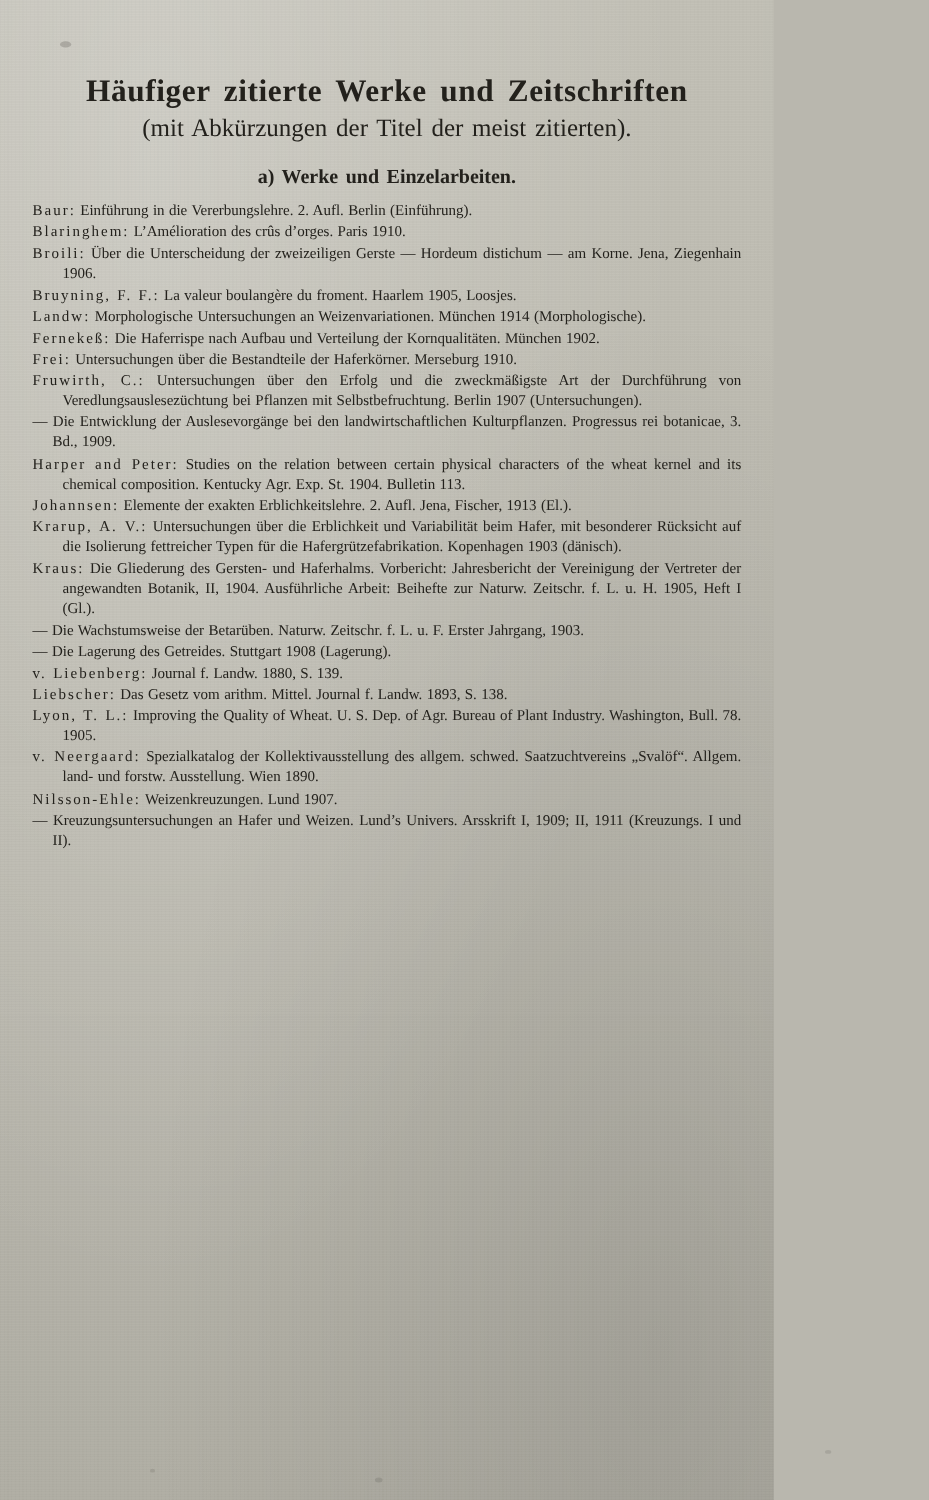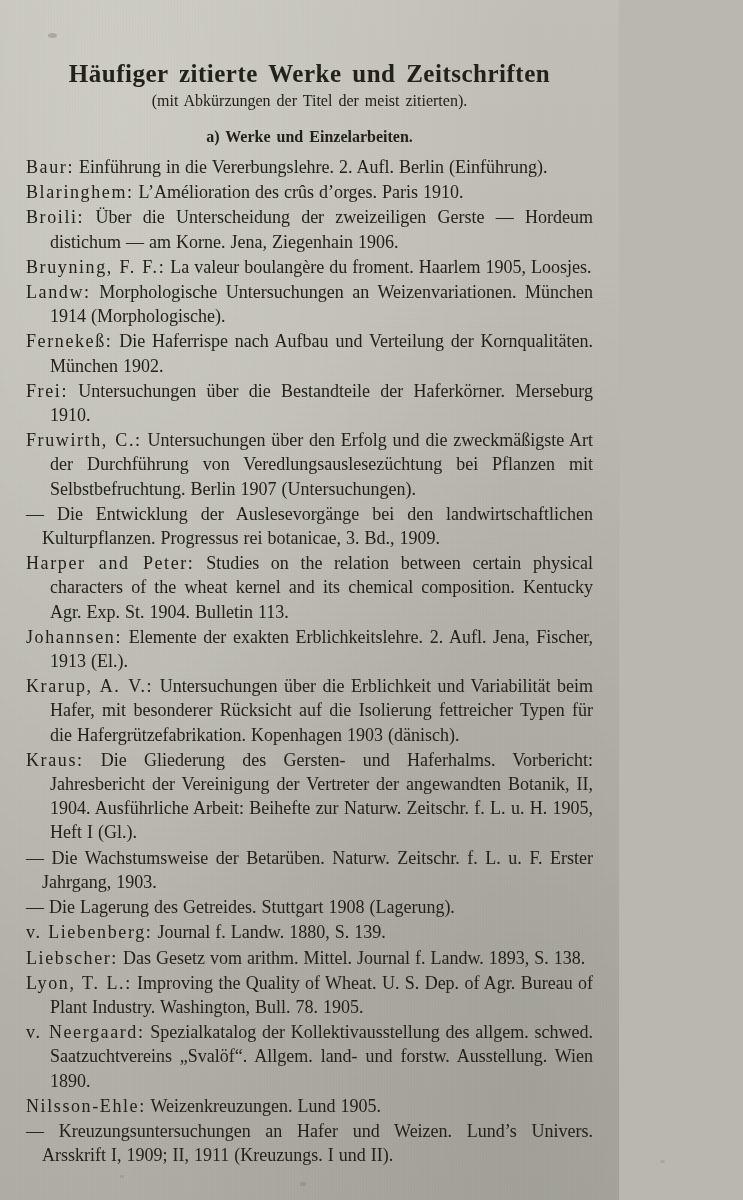--- a/index.html
+++ b/index.html
@@ -46,34 +46,34 @@
   }
   h1.title {
     font-size: 25px;
     font-weight: bold;
     text-align: center;
     letter-spacing: 0.5px;
     margin: 0 0 4px 0;
     word-spacing: 4px;
   }
   .subtitle {
-    font-size: 16px;
+    font-size: 20px;
     text-align: center;
     margin: 0 0 18px 0;
     word-spacing: 2px;
   }
   .section-head {
     font-size: 16px;
     font-weight: bold;
     text-align: center;
     margin: 0 0 9px 0;
     word-spacing: 2px;
   }
   .entries {
-    font-size: 18px;
+    font-size: 12px;
     line-height: 1.345;
   }
   .entry {
     margin: 0 0 1px 0;
     padding-left: 24px;
     text-indent: -24px;
     text-align: justify;
     word-spacing: 0.5px;
   }
   .entry.dash {
@@ -136,20 +136,20 @@
       <p class="entry dash"><span>—&nbsp;</span><span>Die Lagerung des Getreides. Stuttgart 1908 (Lagerung).</span></p>
 
       <p class="entry"><span class="au">v. Liebenberg:</span><span> Journal f. Landw. 1880, S. 139.</span></p>
 
       <p class="entry"><span class="au">Liebscher:</span><span> Das Gesetz vom arithm. Mittel. Journal f. Landw. 1893, S. 138.</span></p>
 
       <p class="entry"><span class="au">Lyon, T. L.:</span><span> Improving the Quality of Wheat. U. S. Dep. of Agr. Bureau of Plant Industry. Washington, Bull. 78. 1905.</span></p>
 
       <p class="entry"><span class="au">v. Neergaard:</span><span> Spezialkatalog der Kollektivausstellung des allgem. schwed. Saatzuchtvereins „Svalöf“. Allgem. land- und forstw. Ausstellung. Wien 1890.</span></p>
 
-      <p class="entry"><span class="au">Nilsson-Ehle:</span><span> Weizenkreuzungen. Lund 1905.</span></p>
+      <p class="entry"><span class="au">Nilsson-Ehle:</span><span> Weizenkreuzungen. Lund 1907.</span></p>
 
       <p class="entry dash"><span>—&nbsp;</span><span>Kreuzungsuntersuchungen an Hafer und Weizen. Lund’s Univers. Arsskrift I, 1909; II, 1911 (Kreuzungs. I und II).</span></p>
 
     </div>
     <div class="page-footer-space"></div>
   </div>
 </div>
 
 </body></html>

